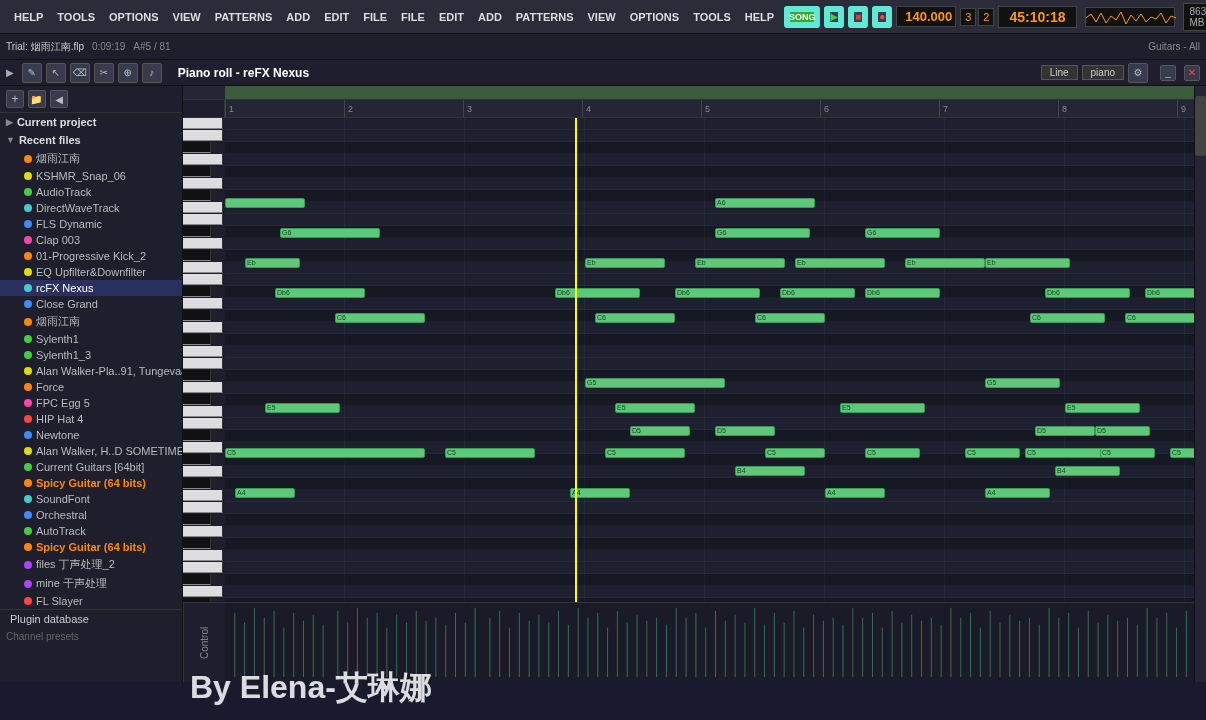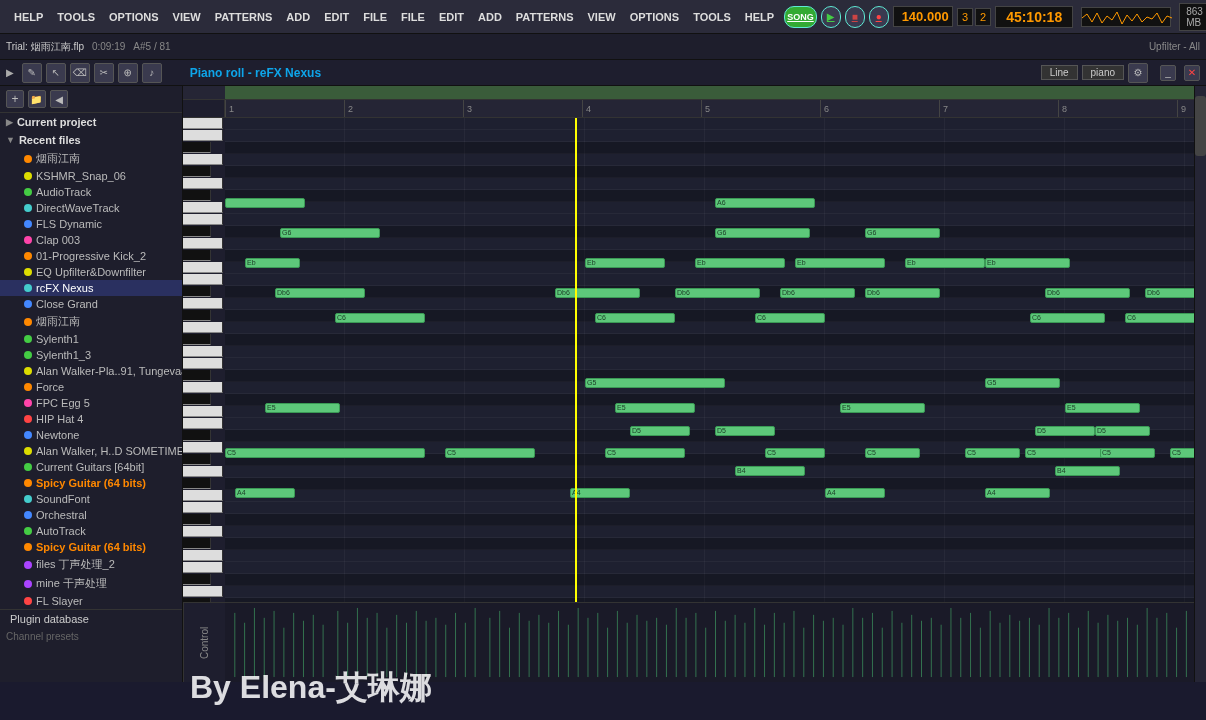--- a/index.html
+++ b/index.html
@@ -19,24 +19,24 @@
       color: #ddd;
       font-size: 11px;
       font-weight: bold;
       padding: 2px 6px;
       cursor: pointer;
       text-transform: uppercase;
     }
     .transport-btn {
       width: 22px; height: 22px;
       background: #3a3a50;
-      border: 1px solid #5eead4;
-      border-radius: 10px;
+      border: 6px solid #5eead4;
+      border-radius: 3px;
       display: flex; align-items: center; justify-content: center;
-      cursor: pointer; color: #aaa; font-size: 10px; text-decoration: underline;
+      cursor: pointer; color: #aaa; font-size: 10px;
     }
     .transport-btn.play { color: #4c4; }
     .transport-btn.stop { color: #c44; }
     .transport-btn.rec { color: #f44; }
     .tempo-display {
       background: #111;
       border: 1px solid #444;
       color: #f90;
       font-size: 13px;
       font-weight: bold;
@@ -329,34 +329,34 @@
     </div>
     <div style="background:#111;border:1px solid #444;color:#aaa;font-size:10px;padding:2px 6px;">863 MB</div>
 
   </div>
 </div>
 
 <div id="info-bar">
   <span style="color:#ccc;">Trial: 烟雨江南.flp</span>
   <span>0:09:19</span>
   <span>A#5 / 81</span>
-  <span style="margin-left:auto;">Upfilter - All</span>
+  <span style="margin-left:auto;">Guitars - All</span>
 </div>
 
 <div id="pianoroll-header">
   <span style="color:#aaa;font-size:10px;">▶</span>
   <span style="display:flex;gap:4px;align-items:center;">
     <span class="tb-btn" style="width:20px;height:20px;">✎</span>
     <span class="tb-btn" style="width:20px;height:20px;">↖</span>
     <span class="tb-btn" style="width:20px;height:20px;">⌫</span>
     <span class="tb-btn" style="width:20px;height:20px;">✂</span>
     <span class="tb-btn" style="width:20px;height:20px;">⊕</span>
     <span class="tb-btn" style="width:20px;height:20px;">♪</span>
   </span>
-  <span style="margin-left:20px;font-weight:bold;color:#0ea5e9;">Piano roll - reFX Nexus</span>
+  <span style="margin-left:8px;font-weight:bold;color:#ffffff;">Piano roll - reFX Nexus</span>
   <span style="margin-left:auto;display:flex;gap:4px;align-items:center;">
     <span style="background:#333;border:1px solid #555;color:#ccc;padding:1px 8px;font-size:10px;">Line</span>
     <span style="background:#333;border:1px solid #555;color:#ccc;padding:1px 8px;font-size:10px;">piano</span>
     <span class="tb-btn" style="width:20px;height:20px;">⚙</span>
   </span>
   <span class="tb-btn" style="width:16px;height:16px;margin-left:4px;">_</span>
   <span class="tb-btn" style="width:16px;height:16px;color:#f44;">✕</span>
 </div>
 
 <div id="main">

